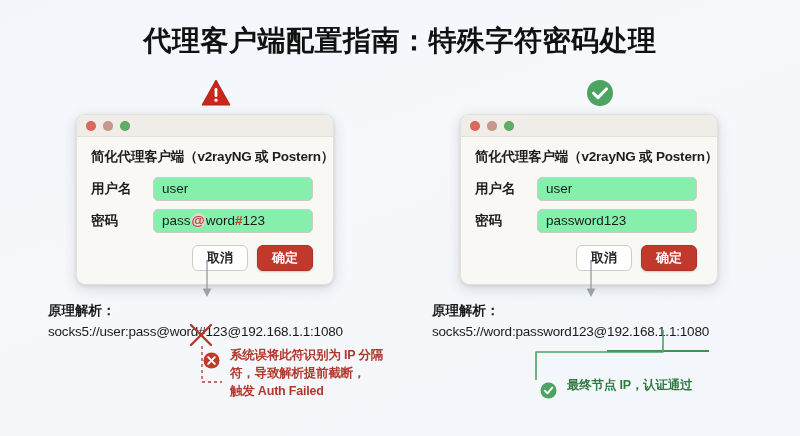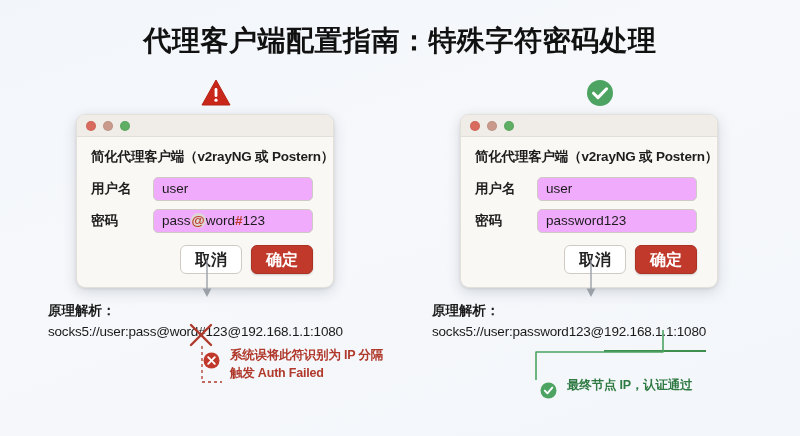--- a/index.html
+++ b/index.html
@@ -93,21 +93,21 @@
     width: 62px;
     flex: 0 0 62px;
     font-size: 13.5px;
     font-weight: bold;
     color: #1d1d1d;
   }
   .form-input {
     flex: 1;
     height: 22px;
     line-height: 22px;
-    background: #f0abfc;
+    background: #86efac;
     border: 1px solid #cfcbc4;
     border-radius: 5px;
     padding: 0 8px;
     font-size: 13.5px;
     color: #1b1b1b;
     white-space: nowrap;
     overflow: hidden;
   }
   .sp-hl {
     color: #c0392b;
@@ -118,21 +118,21 @@
   }
   .sp-red { color: #c0392b; font-weight: bold; }
 
   .btn-row {
     display: flex;
     justify-content: flex-end;
     gap: 9px;
     margin-top: 12px;
   }
   .btn {
-    font-size: 16px;
+    font-size: 13px;
     font-weight: bold;
     border-radius: 6px;
     padding: 4px 14px;
     line-height: 1.2;
     white-space: nowrap;
   }
   .btn-cancel {
     background: #ffffff;
     border: 1px solid #cfcbc4;
     color: #242424;
@@ -297,20 +297,21 @@
   <div class="callout error">
     <div class="callout-icon">
       <svg width="17" height="17" viewBox="0 0 17 17">
         <circle cx="8.5" cy="8.5" r="8" fill="#c0392b"></circle>
         <line x1="5.2" y1="5.2" x2="11.8" y2="11.8" stroke="#ffffff" stroke-width="1.9" stroke-linecap="round"></line>
         <line x1="11.8" y1="5.2" x2="5.2" y2="11.8" stroke="#ffffff" stroke-width="1.9" stroke-linecap="round"></line>
       </svg>
     </div>
     <div class="callout-text">
       <div>系统误将此符识别为 IP 分隔</div>
+      <div>符，导致解析提前截断，</div>
       <div>触发 Auth Failed</div>
     </div>
   </div>
 </div>
 
 <div class="column right">
 
   <div class="status-mark">
     <svg width="32" height="30" viewBox="0 0 32 30">
       <circle cx="16" cy="15" r="13" fill="#4ca362"></circle>
@@ -346,21 +347,21 @@
 
   <div class="down-arrow">
     <svg width="14" height="38" viewBox="0 0 14 38">
       <line x1="7" y1="0" x2="7" y2="29" stroke="#9aa0a8" stroke-width="1.4"></line>
       <path d="M7 37 L2.6 28.5 L11.4 28.5 Z" fill="#9aa0a8"></path>
     </svg>
   </div>
 
   <div class="analysis">
     <div class="analysis-title">原理解析：</div>
-    <div class="uri-line"><span>socks5://user:password123@</span><span class="uri-underline-green">192.168.1.1:1080</span></div>
+    <div class="uri-line"><span>socks5://word:password123@</span><span class="uri-underline-green">192.168.1.1:1080</span></div>
   </div>
 
   <div class="green-conn">
     <svg width="135" height="56" viewBox="0 0 135 56">
       <path d="M131 0 L131 22 L4 22 L4 50" fill="none" stroke="#4ca362" stroke-width="1.6" stroke-linejoin="round"></path>
     </svg>
   </div>
 
   <div class="callout success">
     <div class="callout-icon">

